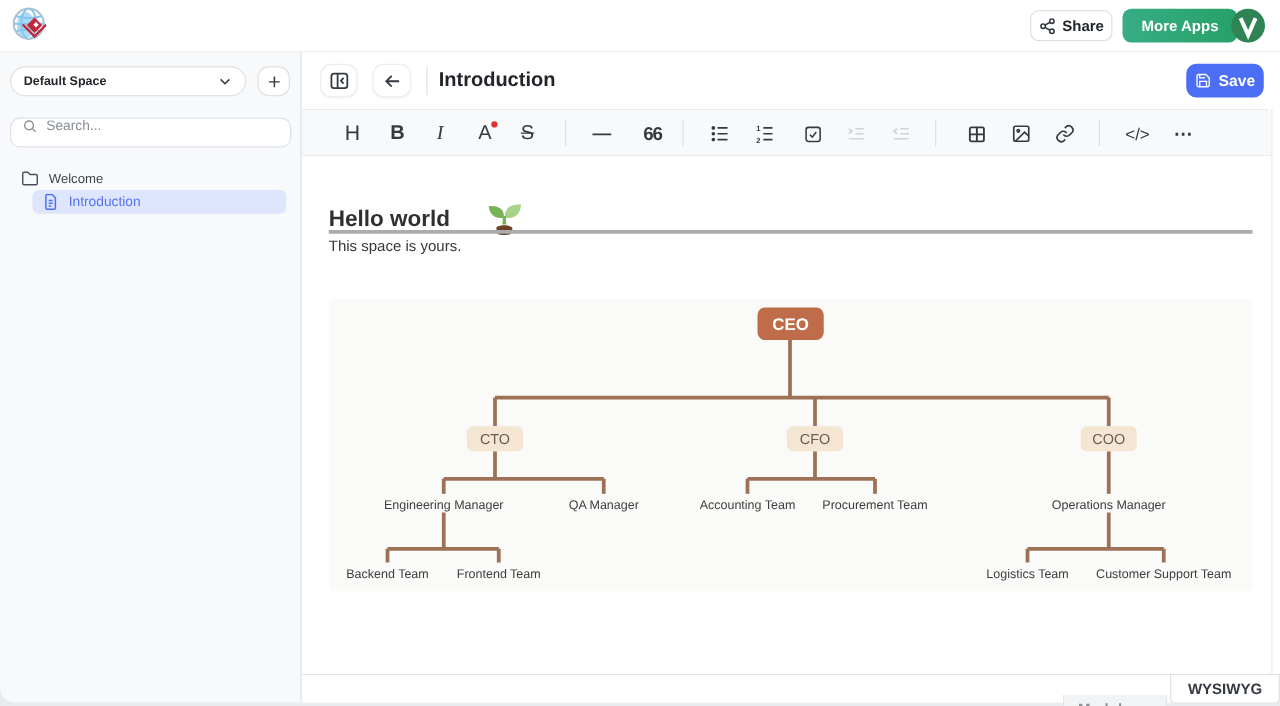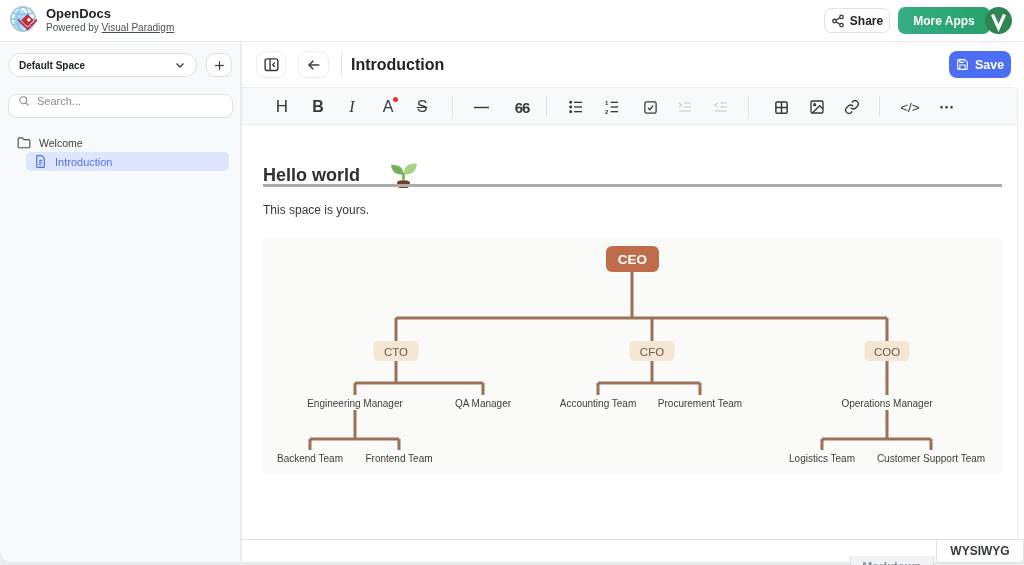--- a/index.html
+++ b/index.html
@@ -45,21 +45,21 @@
 .tI { font-size:16px; font-style:italic; font-family:"Liberation Serif",serif; }
 .tS { font-size:16px; text-decoration:line-through; }
 .tQ { font-size:15px; font-weight:700; letter-spacing:-1px; }
 .tC { font-size:13.5px; font-weight:400; letter-spacing:0px; }
 .tDots { font-size:15px; font-weight:700; letter-spacing:1px; }
 
 
 #content { position:absolute; left:0; top:83px; width:775px; height:414px; background:#fff; overflow:hidden; }
 #h1row { position:absolute; left:21px; top:29px; font-size:18px; font-weight:700; color:#2f2f2f;margin-top:11px; }
 #hrule { position:absolute; left:21px; top:59px; width:739px; height:2.8px; background:#ababab; }
-#para { position:absolute; left:21px; top:78px; font-size:12px; color:#373737; }
+#para { position:absolute; left:21px; top:65px; font-size:12px; color:#373737; }
 #chart { position:absolute; left:21px; top:114px; width:739px; height:234px; background:#fafaf8; border-radius:4px; }
 
 
 #bottombar { position:absolute; left:0; top:497px; width:782px; height:23px; background:#fff; border-top:1px solid #dee2e6; border-radius:0 0 12px 0; }
 .tab-md { position:absolute; left:608px; top:16px; width:84px; height:22px; background:#f1f3f5; border:1px solid #dee2e6; border-top:none; border-radius:0 0 4px 4px; color:#8a9199; font-size:12px; font-weight:700; display:flex; align-items:center; justify-content:center; }
 .tab-wy { position:absolute; left:694px; top:0px; width:88px; height:23px; background:#fff; border:1px solid #dee2e6; border-top:none; border-radius:0 0 4px 4px; color:#343a40; font-size:12px; font-weight:700; display:flex; align-items:center; justify-content:center; }
 .gutter { position:absolute; left:775px; top:45px; width:1px; height:452px; background:#e9ecef; }
 </style>
 </head>
 <body>
@@ -75,24 +75,20 @@
       <path d="M4 20 Q14 17 24 20"></path>
     </g>
     <circle cx="14" cy="14" r="12" fill="none" stroke="#a9c4d4" stroke-width="1.4"></circle>
     <g transform="translate(18.6,15.2) rotate(45)">
       <rect x="-4.4" y="-4.4" width="8.8" height="8.8" fill="#c5273a"></rect>
       <rect x="-1" y="-2.7" width="3.1" height="3.1" fill="#fff"></rect>
       <rect x="-7.1" y="5.3" width="14.2" height="1.9" fill="#c5273a"></rect>
       <rect x="5.3" y="-7.1" width="1.9" height="14.2" fill="#c5273a"></rect>
     </g>
   </svg>
-  <div id="brand">
-    <div class="t1">OpenDocs</div>
-    <div class="t2">Powered by <u>Visual Paradigm</u></div>
-  </div>
   <div class="btn-share">
     <svg width="14" height="14" viewBox="0 0 24 24" fill="none" stroke="#343a40" stroke-width="2.2">
         <circle cx="18" cy="5" r="3"></circle>
         <circle cx="6" cy="12" r="3"></circle>
         <circle cx="18" cy="19" r="3"></circle>
         <line x1="8.6" y1="10.5" x2="15.4" y2="6.5"></line>
         <line x1="8.6" y1="13.5" x2="15.4" y2="17.5"></line>
       </svg>
     Share
   </div>

